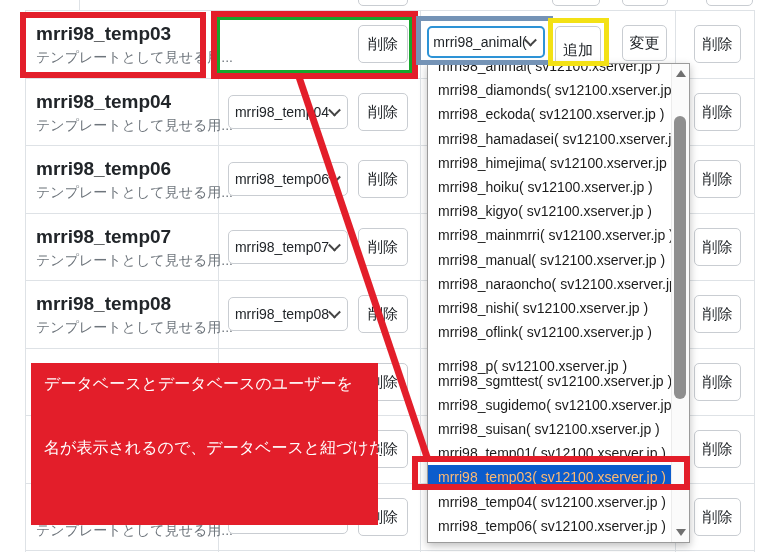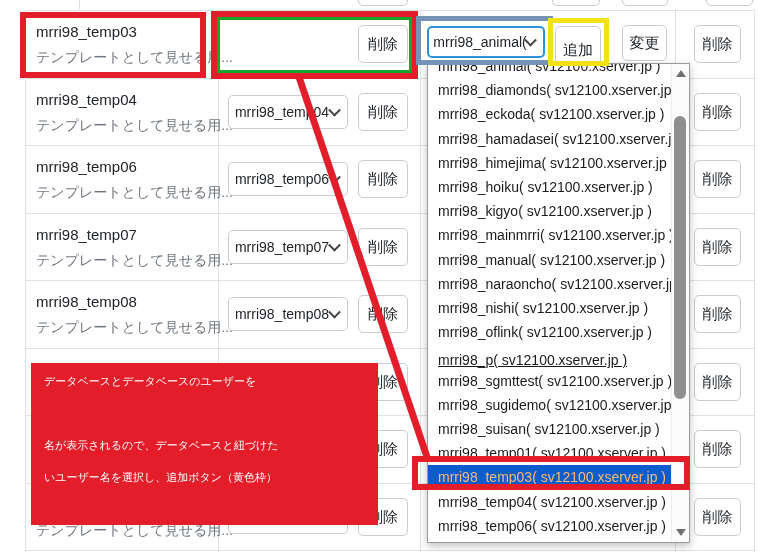--- a/index.html
+++ b/index.html
@@ -3,21 +3,21 @@
 <meta charset="utf-8">
 <style>
   html,body{margin:0;padding:0;background:#fff;}
   #canvas{position:relative;width:776px;height:552px;overflow:hidden;background:#fff;
     font-family:"Liberation Sans","DejaVu Sans",sans-serif;color:#212529;}
   .abs{position:absolute;}
   
   .vline{position:absolute;width:1px;background:#dee2e6;top:10px;bottom:0;}
   .row{position:absolute;left:25px;width:730px;border-top:1px solid #dee2e6;box-sizing:border-box;}
   .hline{position:absolute;left:25px;width:730px;height:1px;background:#dee2e6;}
-  .db-name{position:absolute;left:11px;top:12px;font-size:15px;font-weight:400;color:#212529;white-space:nowrap;}
+  .db-name{position:absolute;left:11px;top:12px;font-size:19px;font-weight:700;color:#212529;white-space:nowrap;}
   .db-desc{position:absolute;left:11px;top:38px;font-size:14px;color:#6e757c;white-space:nowrap;}
   
   .sel{position:absolute;background:#fff;border:1px solid #c9cdd2;border-radius:5px;box-sizing:border-box;
     font-size:14px;display:flex;align-items:center;justify-content:center;padding:0 20px 0 8px;white-space:nowrap;overflow:hidden;}
   .chev{position:absolute;right:8px;top:50%;width:7px;height:7px;border-right:2px solid #444;border-bottom:2px solid #444;
     transform:translateY(-70%) rotate(45deg);}
   .btn{position:absolute;background:#fff;border:1px solid #c9cdd2;border-radius:5px;box-sizing:border-box;
     font-size:15px;color:#212529;display:flex;align-items:center;justify-content:center;white-space:nowrap;cursor:pointer;}
   .partial-btn{position:absolute;top:-26px;height:32px;background:#fff;border:1px solid #c9cdd2;border-radius:5px;box-sizing:border-box;}
   
@@ -30,21 +30,21 @@
   .sb-arrow{position:absolute;left:4px;width:0;height:0;border-left:5px solid transparent;border-right:5px solid transparent;}
   .sb-up{top:6px;border-bottom:7px solid #707070;}
   .sb-down{bottom:6px;border-top:7px solid #707070;}
   #sb-thumb{position:absolute;left:2px;width:12px;top:52px;height:283px;background:#8f8f8f;border-radius:6px;}
   
   .red-frame{position:absolute;border:6px solid var(--red,#e31e2a);box-sizing:border-box;z-index:10;}
   #green-inner{position:absolute;inset:0;border:3px solid var(--green,#17a62c);}
   #blue-frame{position:absolute;left:416px;top:16px;width:137px;height:49px;border:5px solid var(--blue,#7493b6);box-sizing:border-box;z-index:10;}
   #yellow-frame{position:absolute;left:548px;top:18px;width:61px;height:48px;border:5px solid var(--yellow,#f3e115);box-sizing:border-box;z-index:10;}
   #note-panel{position:absolute;left:31px;top:363px;width:347px;height:162px;background:var(--red,#e31e2a);
-    z-index:10;color:#fff;font-size:11px;}
+    z-index:10;color:#fff;font-size:16px;}
   #note-panel .nline{position:absolute;left:13px;white-space:nowrap;}
   #arrow-svg{position:absolute;left:0;top:0;z-index:11;pointer-events:none;}
   #sel-frame{position:absolute;left:412px;top:456px;width:278px;height:34px;border:6px solid var(--red,#e31e2a);box-sizing:border-box;z-index:12;}
   
   #db-select{left:427px;top:26px;width:118px;height:32px;border:2px solid #2d93d6;}
 </style>
 </head>
 <body>
 
 <div id="canvas" style="--red: #e31e2a; --green: #17a62c; --yellow: #f3e115; --blue: #7493b6; --hl: #0c5ccc;">
@@ -155,21 +155,21 @@
         <div class="opt" style="top: 38.4px;">mrri98_eckoda( sv12100.xserver.jp )</div>
         <div class="opt" style="top: 62.6px;">mrri98_hamadasei( sv12100.xserver.jp )</div>
         <div class="opt" style="top: 86.8px;">mrri98_himejima( sv12100.xserver.jp )</div>
         <div class="opt" style="top: 111px;">mrri98_hoiku( sv12100.xserver.jp )</div>
         <div class="opt" style="top: 135.2px;">mrri98_kigyo( sv12100.xserver.jp )</div>
         <div class="opt" style="top: 159.4px;">mrri98_mainmrri( sv12100.xserver.jp )</div>
         <div class="opt" style="top: 183.6px;">mrri98_manual( sv12100.xserver.jp )</div>
         <div class="opt" style="top: 207.8px;">mrri98_naraoncho( sv12100.xserver.jp )</div>
         <div class="opt" style="top: 232px;">mrri98_nishi( sv12100.xserver.jp )</div>
         <div class="opt" style="top: 256.2px;">mrri98_oflink( sv12100.xserver.jp )</div>
-        <div class="opt" style="top: 284px; text-decoration: underline;">mrri98_p( sv12100.xserver.jp )</div>
+        <div class="opt" style="top: 290px;">mrri98_p( sv12100.xserver.jp )</div>
         <div class="opt" style="top: 304.6px;">mrri98_sgmttest( sv12100.xserver.jp )</div>
         <div class="opt" style="top: 328.8px;">mrri98_sugidemo( sv12100.xserver.jp )</div>
         <div class="opt" style="top: 353px;">mrri98_suisan( sv12100.xserver.jp )</div>
         <div class="opt" style="top: 377.2px;">mrri98_temp01( sv12100.xserver.jp )</div>
         <div class="opt selected" style="top: 401.4px;">mrri98_temp03( sv12100.xserver.jp )</div>
         <div class="opt" style="top: 425.6px;">mrri98_temp04( sv12100.xserver.jp )</div>
         <div class="opt" style="top: 449.8px;">mrri98_temp06( sv12100.xserver.jp )</div>
         <div class="opt" style="top: 474px;">mrri98_temp07( sv12100.xserver.jp )</div>
       </div>
     <div id="scrollbar">
@@ -182,21 +182,20 @@
   <div class="red-frame" style="left:20px;top:12px;width:186px;height:66px;"></div>
   <div class="red-frame" style="left:211px;top:11px;width:207px;height:68px;">
     <div id="green-inner"></div>
   </div>
   <div id="blue-frame"></div>
   <div id="yellow-frame"></div>
 
   <div id="note-panel">
     <div class="nline" style="top:11px">データベースとデータベースのユーザーを</div>
     <div class="nline" style="top:75px">名が表示されるので、データベースと紐づけた</div>
-    <div class="nline" style="top:107px">いユーザー名を選択し、追加ボタン（黄色枠）</div>
   </div>
 
   <svg id="arrow-svg" width="776" height="552">
     <line x1="298" y1="74" x2="428" y2="460" stroke="#e31e2a" stroke-width="7"></line>
   </svg>
 
   <div id="sel-frame"></div>
 </div>
 
 </body></html>

